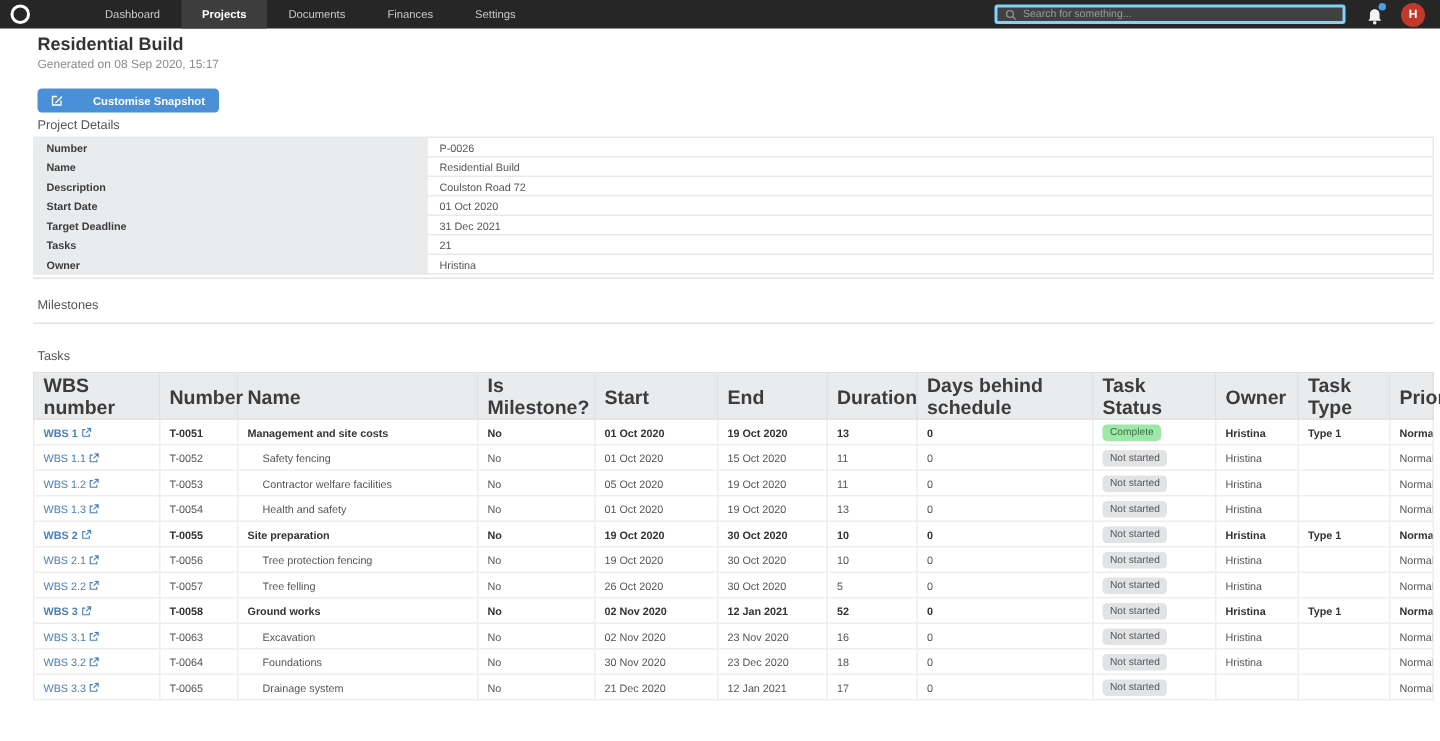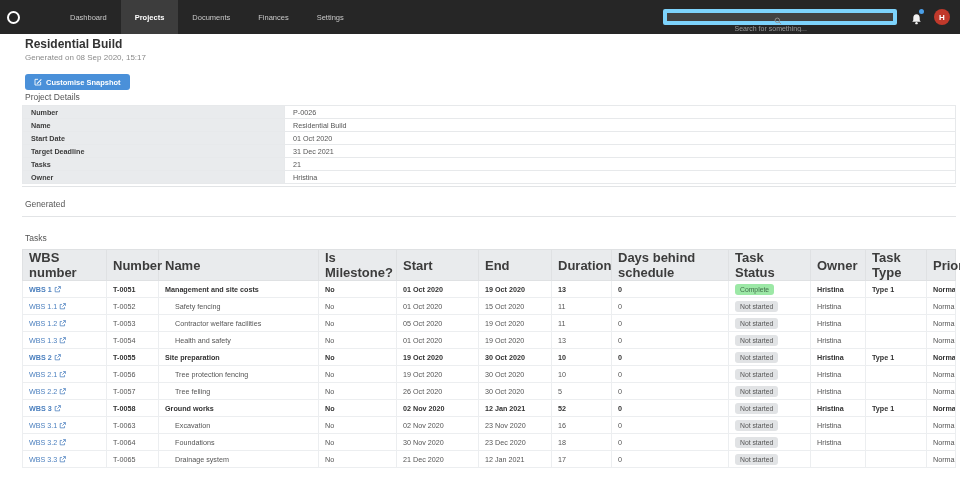--- a/index.html
+++ b/index.html
@@ -1,46 +1,46 @@
 <!DOCTYPE html>
 <html style="--navbar-bg: #262626; --navbar-active-bg: #3d3d3d; --search-bg: #414141; --accent-blue: #4a90d9; --link-blue: #4a7fbe; --status-complete-bg: #9ce8a6; --status-notstarted-bg: #e1e3e5; --label-bg: #e9ebed; --avatar-red: #c0392b; --badge-dot-blue: #4a9fe8;"><head>
 <meta charset="utf-8">
 <style>
   * { box-sizing: border-box; margin: 0; padding: 0; }
   html, body { width: 960px; height: 494px; overflow: hidden; background: #fff;
     font-family: "Liberation Sans", sans-serif; }
 
   
-  .navbar { height: 34px; background: var(--navbar-bg); display: flex; align-items: center; }
+  .navbar { height: 19px; background: var(--navbar-bg); display: flex; align-items: center; }
   .logo { width: 13px; height: 13px; margin: 0 14px 0 7px; border: 2.5px solid #fff;
     border-radius: 50%; flex: 0 0 auto; }
   .nav-menu { display: flex; height: 100%; margin-left: 22px; }
   .nav-item { height: 100%; display: flex; align-items: center; padding: 0 14px;
     font-size: 7.5px; color: #c9c9c9; cursor: pointer; }
   .nav-item.active { background: var(--navbar-active-bg); color: #fff; font-weight: bold; }
   .nav-spacer { flex: 1; }
-  .searchbox { width: 234px; height: 13px; background: var(--search-bg); border: 4px solid #7dd3fc;
-    border-radius: 2px; display: flex; align-items: center; padding: 4px 5px; flex-direction: column; }
+  .searchbox { width: 234px; height: 13px; background: var(--search-bg); border: 2px solid #7dd3fc;
+    border-radius: 2px; display: flex; align-items: center; padding: 4px 5px; }
   .searchbox svg { flex: 0 0 auto; margin-right: 4px; }
   .searchbox input { flex: 1; background: transparent; border: none; outline: none;
     color: #ddd; font-size: 7px; font-family: "Liberation Sans", sans-serif; }
   .searchbox input::placeholder { color: #9b9b9b; }
   .bell-wrap { position: relative; margin: 0 12px 0 14px; cursor: pointer; height: 12px; }
   .bell-badge { position: absolute; top: -2px; right: -2px; width: 5px; height: 5px;
     border-radius: 50%; background: var(--badge-dot-blue); }
   .avatar { width: 16px; height: 16px; border-radius: 50%; background: var(--avatar-red);
     color: #fff; font-size: 8px; font-weight: bold; display: flex; align-items: center;
     justify-content: center; margin-right: 10px; cursor: pointer; }
 
   
   .page { padding: 0 4px 0 22px; }
   .page-title { font-size: 12px; line-height: 13px; font-weight: bold; color: #333;
     margin: 4px 0 0 3px; }
   .page-subtitle { font-size: 8px; line-height: 9px; color: #8a8a8a; margin: 2px 0 0 3px; }
-  .btn-primary { display: inline-flex; align-items: center; gap: 4px; margin: 12px 0 0 3px;
+  .btn-primary { display: inline-flex; align-items: center; gap: 20px; margin: 12px 0 0 3px;
     background: var(--accent-blue); color: #fff; border: none; border-radius: 3px;
     height: 16px; padding: 0 9px; font-size: 7.5px; font-weight: bold; cursor: pointer;
     font-family: "Liberation Sans", sans-serif; }
   .section-heading { font-size: 8.5px; color: #555; margin: 2px 0 0 3px; line-height: 10px; }
   .section-heading.spaced { margin-top: 12px; }
   hr.divider { border: none; border-top: 1px solid #e2e4e6; margin: 2px 0 0 0; }
   hr.divider.m2 { margin-top: 7px; }
 
   
   table { border-collapse: collapse; width: 100%; table-layout: fixed; }
@@ -119,41 +119,45 @@
     <tbody>
         <tr>
           <td class="label">Number</td>
           <td>P-0026</td>
         </tr>
         <tr>
           <td class="label">Name</td>
           <td>Residential Build</td>
         </tr>
         <tr>
+          <td class="label">Description</td>
+          <td>Coulston Road 72</td>
+        </tr>
+        <tr>
           <td class="label">Start Date</td>
           <td>01 Oct 2020</td>
         </tr>
         <tr>
           <td class="label">Target Deadline</td>
           <td>31 Dec 2021</td>
         </tr>
         <tr>
           <td class="label">Tasks</td>
           <td>21</td>
         </tr>
         <tr>
           <td class="label">Owner</td>
           <td>Hristina</td>
         </tr>
       </tbody>
   </table>
 
   <hr class="divider">
 
-  <div class="section-heading spaced">Generated</div>
+  <div class="section-heading spaced">Milestones</div>
 
   <hr class="divider m2">
 
   <div class="section-heading" style="margin-top:16px">Tasks</div>
 
   <table class="tasks-table">
     <colgroup>
       <col class="c-wbs">
         <col class="c-num">
         <col class="c-name">

